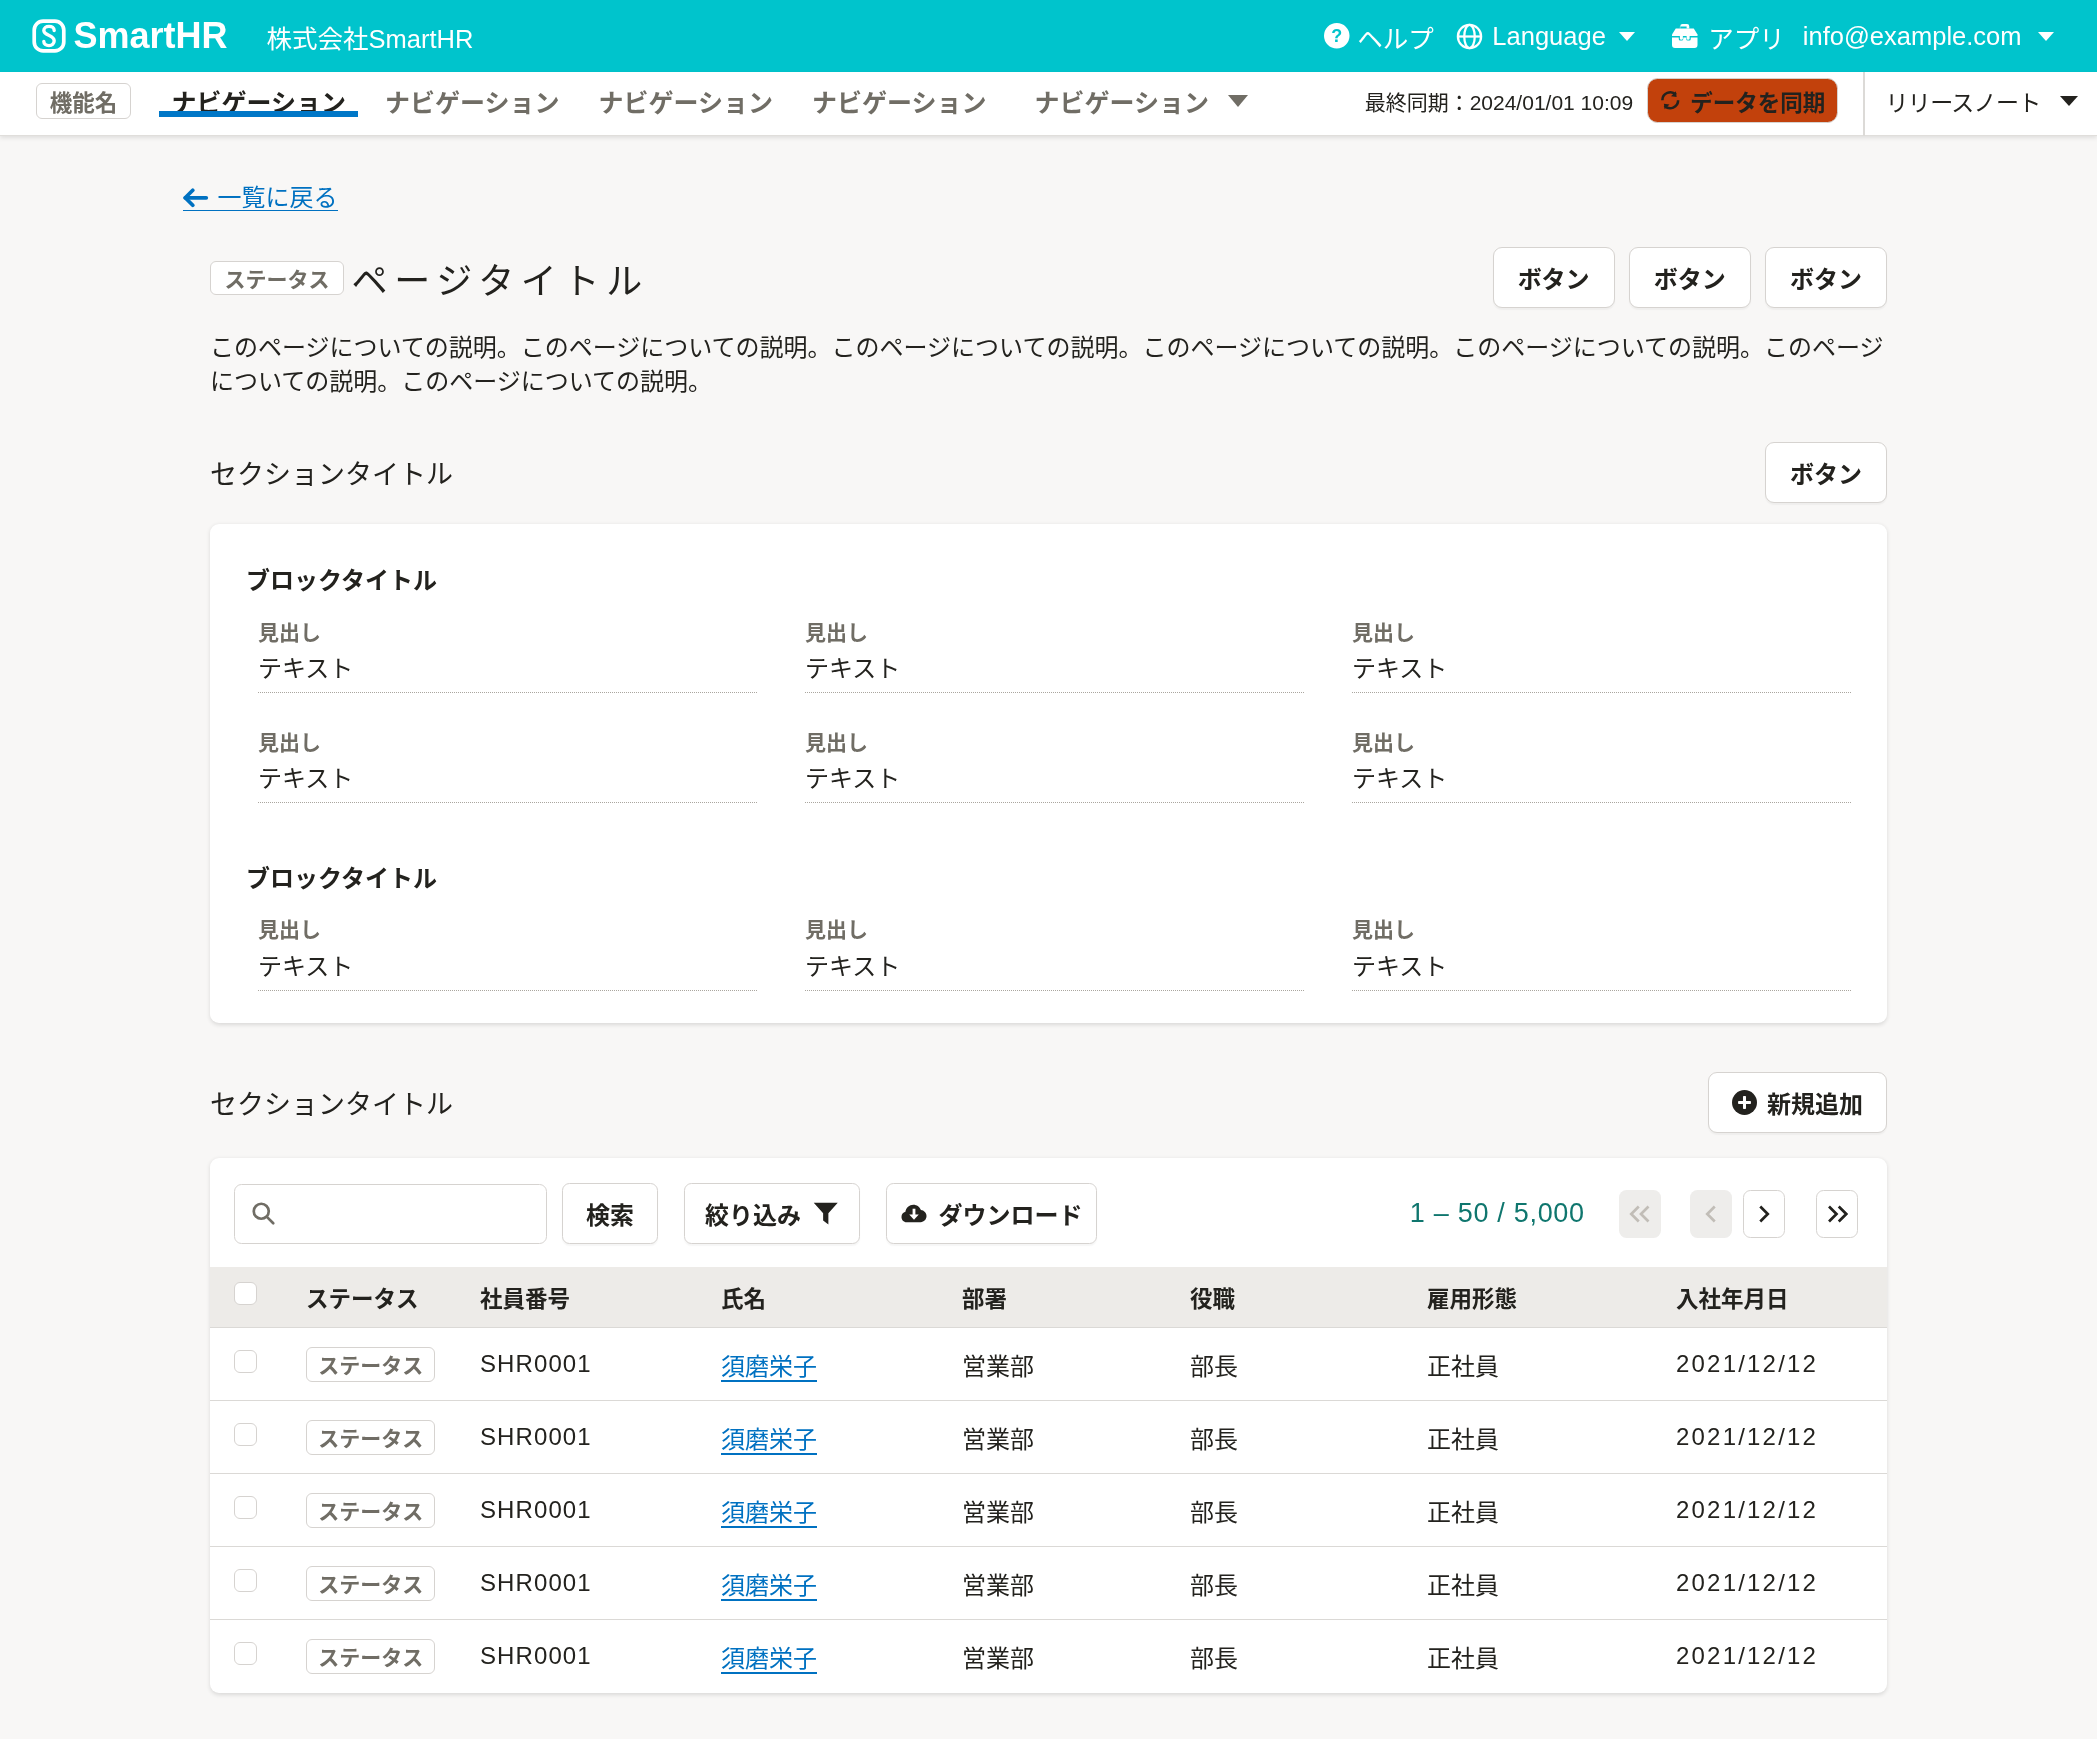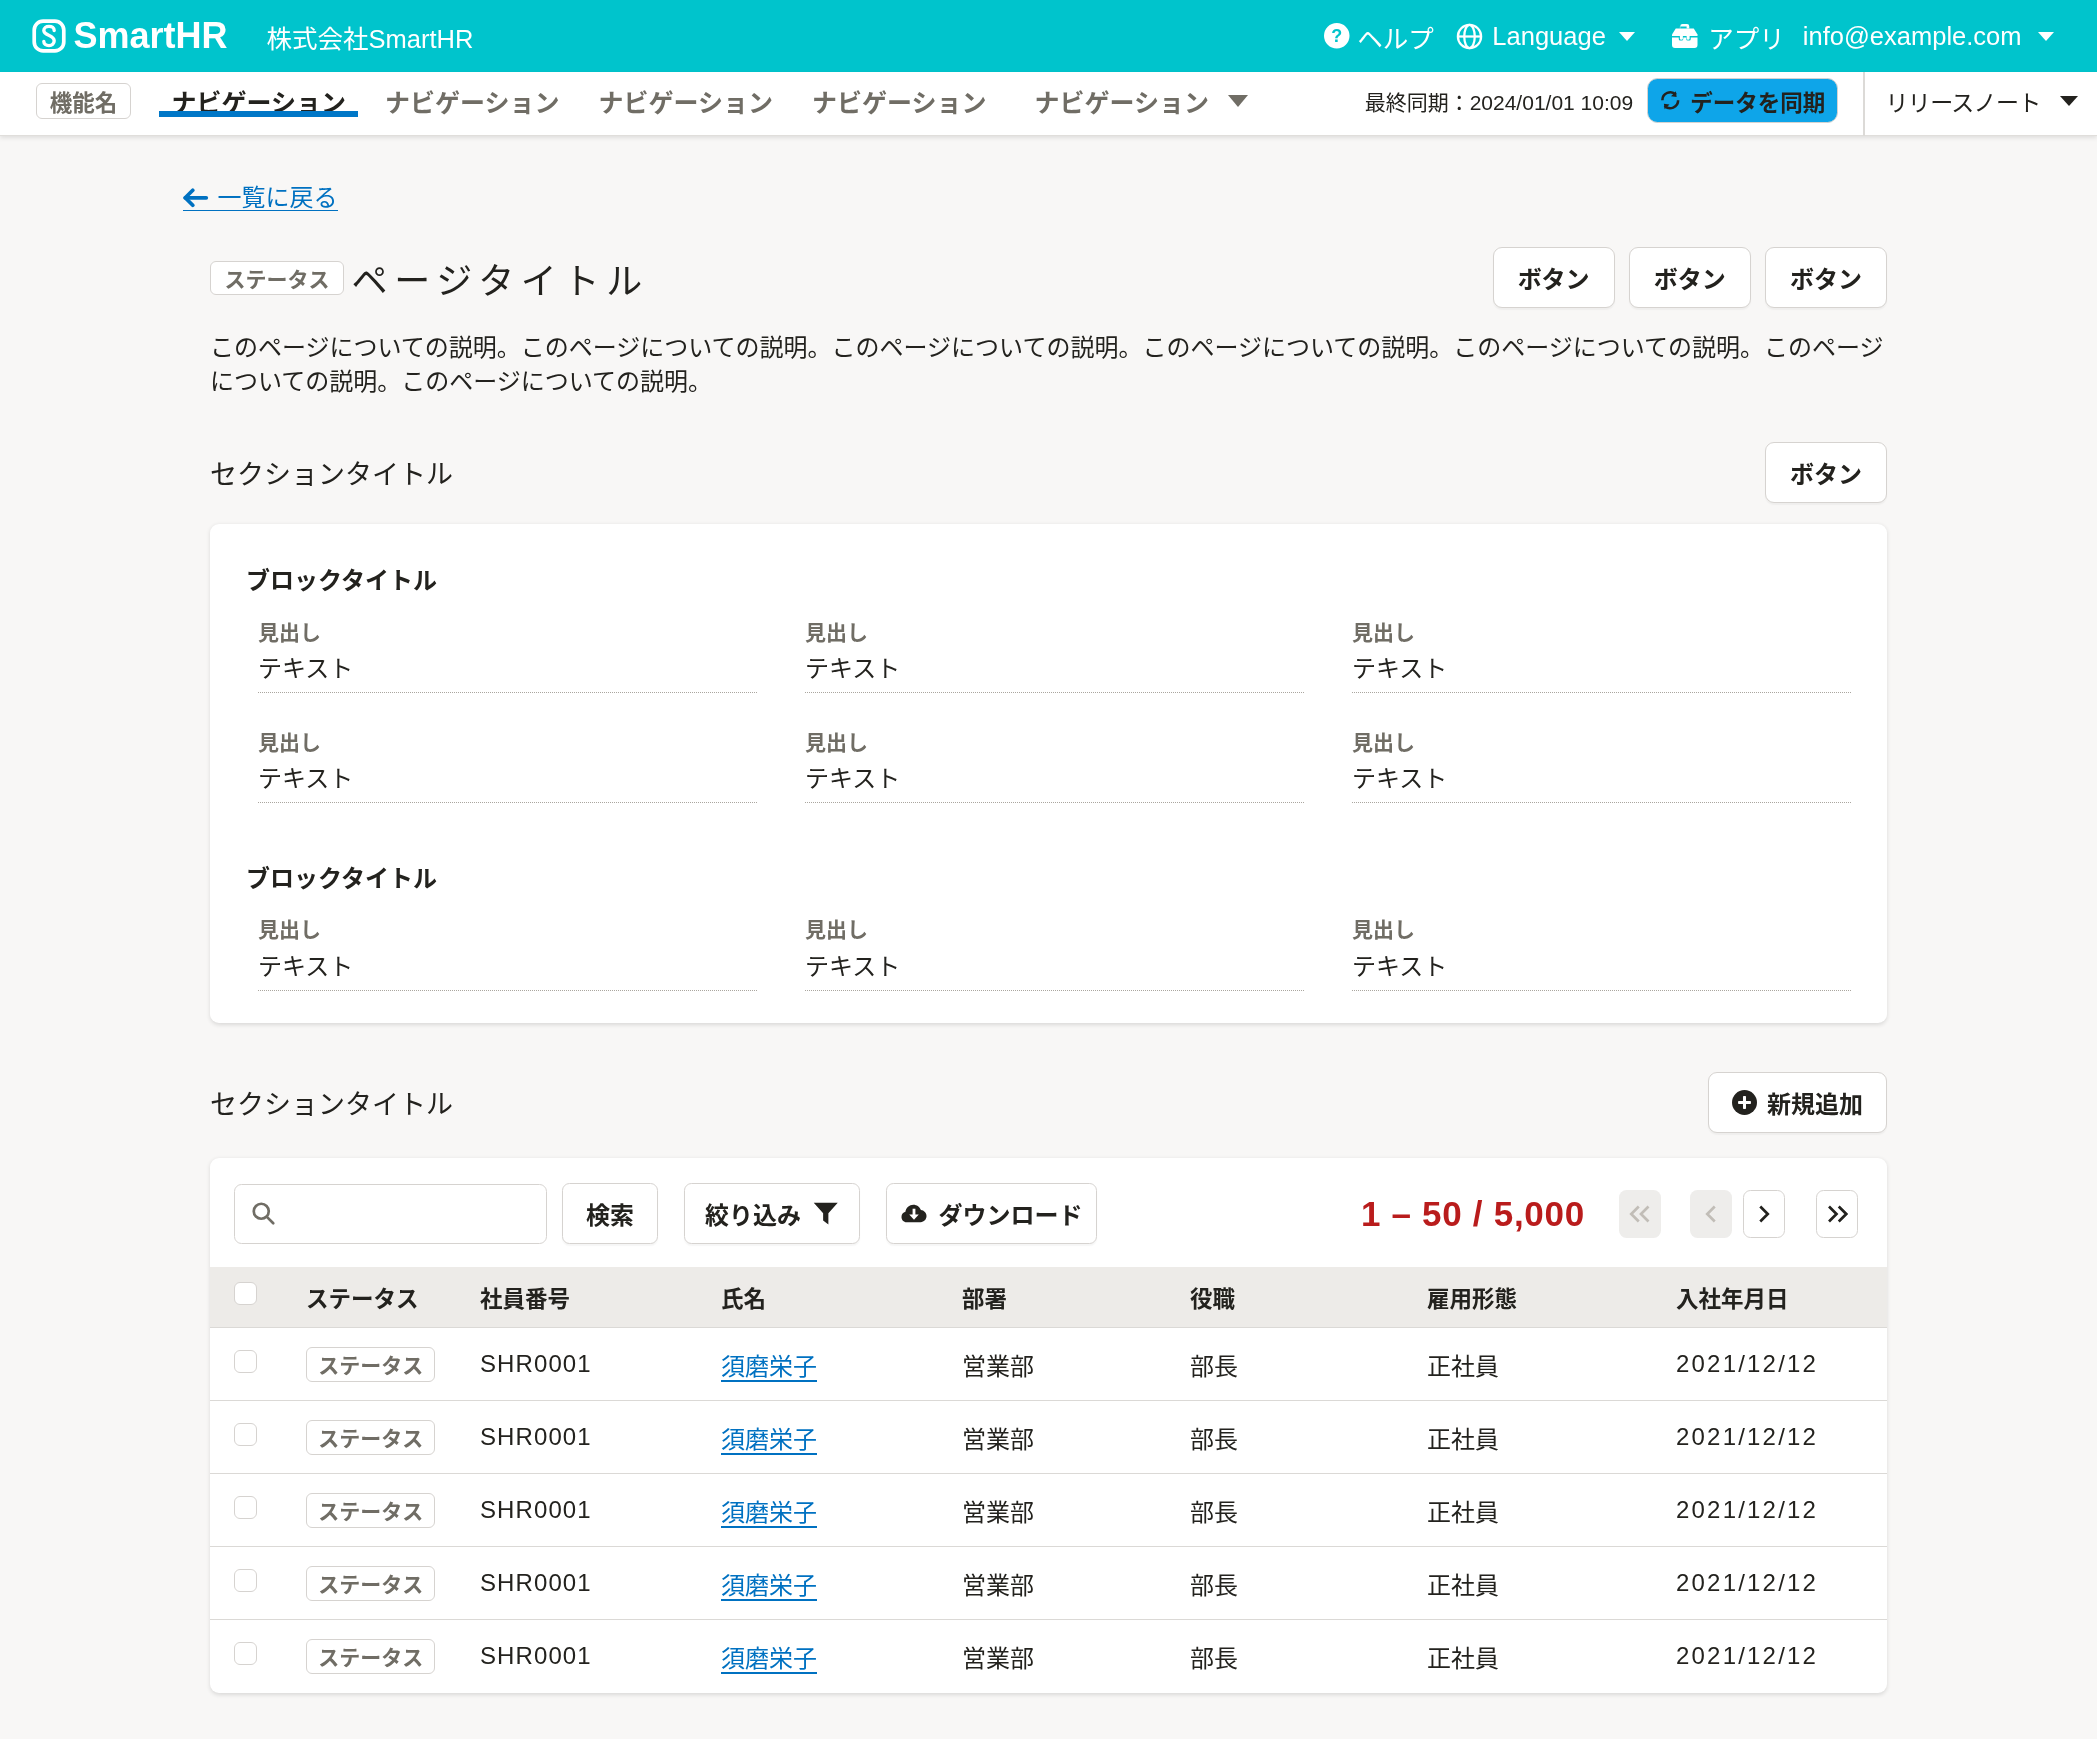--- a/index.html
+++ b/index.html
@@ -20,21 +20,21 @@
 
 .appnav { height:64px; background:#fff; display:flex; align-items:center; padding:0 19px 0 36px; position:relative; box-shadow:0 2.2px 4.5px rgba(0,0,0,0.10); border-bottom:0.7px solid #e0dedb; }
 .feature { border:1.5px solid #d6d3d0; border-radius:6px; color:#706d65; font-size:22.5px; font-weight:700; padding:0 12.7px; height:36px; display:flex; align-items:center; margin-top:-6px; }
 .tabs { display:flex; align-items:center; height:64px; margin-left:21px; }
 .tab { position:relative; display:flex; align-items:center; font-size:25px; font-weight:700; color:#706d65; padding:0 19.5px 6px; }
 .tab.active { color:#23221e; }
 .tab.active::after { content:""; position:absolute; left:7.5px; right:7.5px; bottom:7.5px; height:6px; background:#0077c7; }
 .tab .caret2 { margin-left:19.5px; border-left:10.5px solid transparent; border-right:10.5px solid transparent; border-top:12px solid #706d65; width:0; height:0; }
 .nav-right { margin-left:auto; display:flex; align-items:center; height:64px; padding-bottom:6px; }
 .synced { font-size:21px; color:#23221e; }
-.syncbtn { margin-left:13.5px; height:45px; border:1.5px solid #d6d3d0; border-radius:10.5px; background:#0ea5e9; display:flex; align-items:center; padding:0 11.2px; font-size:22.5px; font-weight:700; color:#23221e;justify-content:center; }
+.syncbtn { margin-left:13.5px; height:45px; border:1.5px solid #d6d3d0; border-radius:10.5px; background:#c2410c; display:flex; align-items:center; padding:0 11.2px; font-size:22.5px; font-weight:700; color:#23221e;justify-content:center; }
 .navdivider { width:1.5px; height:64px; background:#dcdad7; margin:0 0 0 25.5px; align-self:flex-start; }
 .release { display:flex; align-items:center; font-size:23px; letter-spacing:-0.7px; color:#23221e; margin-left:21px; }
 .release .caret3 { margin-left:19.5px; border-left:9px solid transparent; border-right:9px solid transparent; border-top:10.5px solid #23221e; width:0; height:0; }
 
 main { padding:0 210px; }
 .backlink { display:inline-flex; align-items:center; margin:50px 0 0 -27px; color:#0071c1; font-size:24px; line-height:24px; text-decoration:none; border-bottom:1.5px solid #0071c1; padding-bottom:0; }
 .backlink svg { margin-right:9px; }
 .titlebar { display:flex; align-items:center; margin-top:36px; }
 .status-lbl { border:1.5px solid #d6d3d0; background:#fff; border-radius:6px; color:#706d65; font-weight:700; font-size:21px; height:34px; padding:0 13.5px; display:flex; align-items:center; }
 h1 { font-size:36px; font-weight:400; letter-spacing:6.7px; color:#23221e; margin-left:7.5px; white-space:nowrap; }
@@ -52,21 +52,21 @@
 .dlitem dt { font-size:21px; font-weight:700; color:#706d65;margin-left:12px; }
 .dlitem dd { font-size:24px; color:#23221e; margin-top:3.7px; padding-bottom:7.5px; border-bottom:1.5px dotted #aaa69f;margin-left:12px; }
 .dlrow2 { margin-top:33px; }
 .blocktitle2 { margin-top:56px; }
 
 .card2 { margin-top:25.5px; padding:0; overflow:hidden; }
 .toolbar { display:flex; align-items:center; padding:25px 29px 22.5px 24px; }
 .searchbox { width:313px; height:60px; border:1.5px solid #d6d3d0; border-radius:7.5px; background:#fff; display:flex; align-items:center; padding:0 15px; }
 .sbtn { background:#fff; border:1.5px solid #d6d3d0; border-radius:7.5px; font-size:24px; font-weight:700; color:#23221e; height:61px; display:inline-flex; align-items:center; padding:0 23px; box-shadow:0 1.5px 1.5px rgba(0,0,0,0.04); }
 .pag { margin-left:auto; display:flex; align-items:center; }
-.pagtext { font-size:35px; font-weight:700; letter-spacing:0.7px; color:#b91c1c; }
+.pagtext { font-size:27px; font-weight:400; letter-spacing:0.7px; color:#0f766e; }
 .pbtn { width:42px; height:48px; border-radius:7.5px; display:flex; align-items:center; justify-content:center; }
 .pbtn.dis { background:#eeedeb; }
 .pbtn.en { background:#fff; border:1.5px solid #d6d3d0; }
 table { border-collapse:collapse; width:100%; table-layout:fixed; }
 thead th { background:#edebe8; height:61px; font-size:22.5px; font-weight:700; color:#23221e; text-align:left; }
 tbody td { height:73px; border-top:1.5px solid #dbd9d6; font-size:24px; color:#23221e; text-align:left; }
 .num { letter-spacing:1.1px; }
 .cb { width:23px; height:23px; border:1.5px solid #d6d3d0; border-radius:6px; background:#fff; }
 .chip { display:inline-flex; align-items:center; border:1.5px solid #d6d3d0; border-radius:6px; color:#706d65; font-weight:700; font-size:21px; height:35px; padding:0 11.2px; background:#fff; }
 a.plink { color:#0071c1; text-underline-offset:5.2px; text-decoration-thickness:1.5px; }

